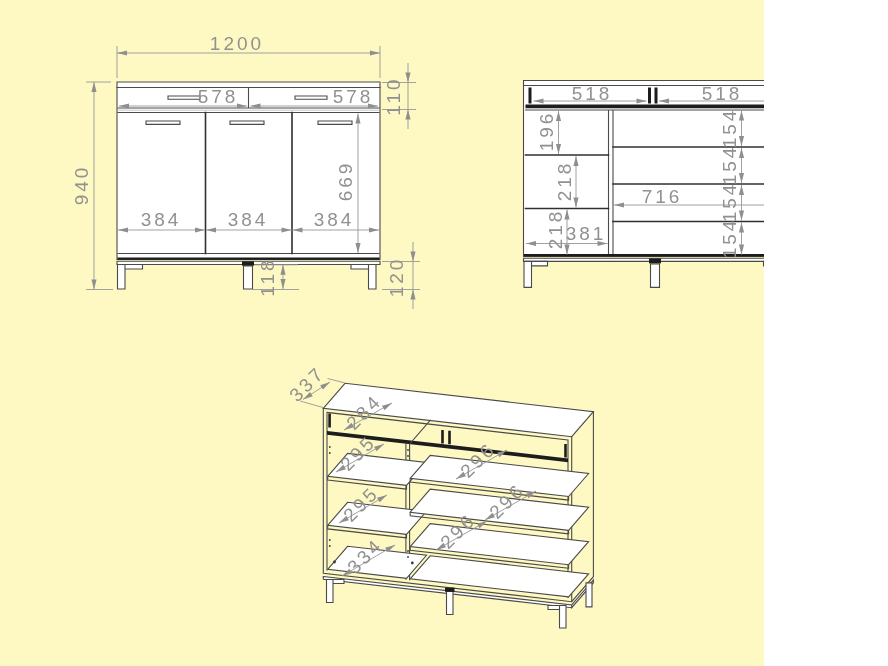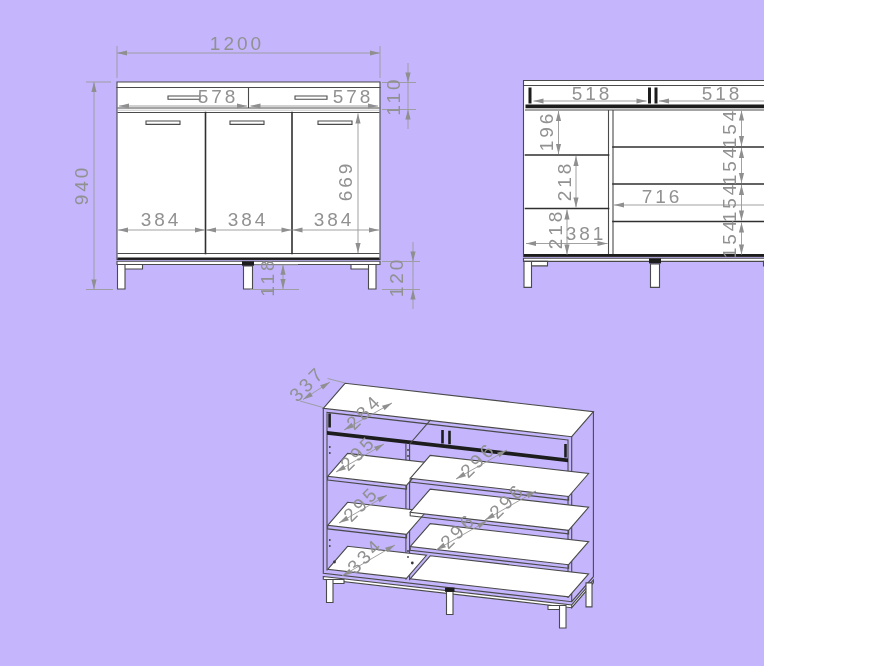--- a/index.html
+++ b/index.html
@@ -1,16 +1,16 @@
 <!DOCTYPE html>
 <html><head>
 <meta charset="utf-8">
 <style>
   html,body{margin:0;padding:0;background:#ffffff;}
-  .canvas{position:relative;width:764px;height:666px;background:#c4b5fd;overflow:hidden;
+  .canvas{position:relative;width:764px;height:666px;background:#fef9c3;overflow:hidden;
           font-family:"Liberation Sans",sans-serif;}
   svg{position:absolute;left:0;top:0;}
   .ln{stroke:#4a4a4a;stroke-width:1.1;fill:none;stroke-linecap:square;}
   .lnw{stroke:#4a4a4a;stroke-width:1.1;fill:#ffffff;stroke-linecap:square;}
   .ln2{stroke:#303030;stroke-width:1.6;fill:none;stroke-linecap:square;}
   .thick{stroke:#1d1d1d;stroke-width:2.4;fill:none;}
   .dark{fill:#1d1d1d;stroke:none;}
   .lt{stroke:#c3c3c3;stroke-width:0.9;fill:none;}
   .dimln{stroke:#9c9c9c;stroke-width:0.95;fill:none;}
   .dimtxt{fill:#919191;font-size:19px;letter-spacing:3px;text-anchor:middle;

